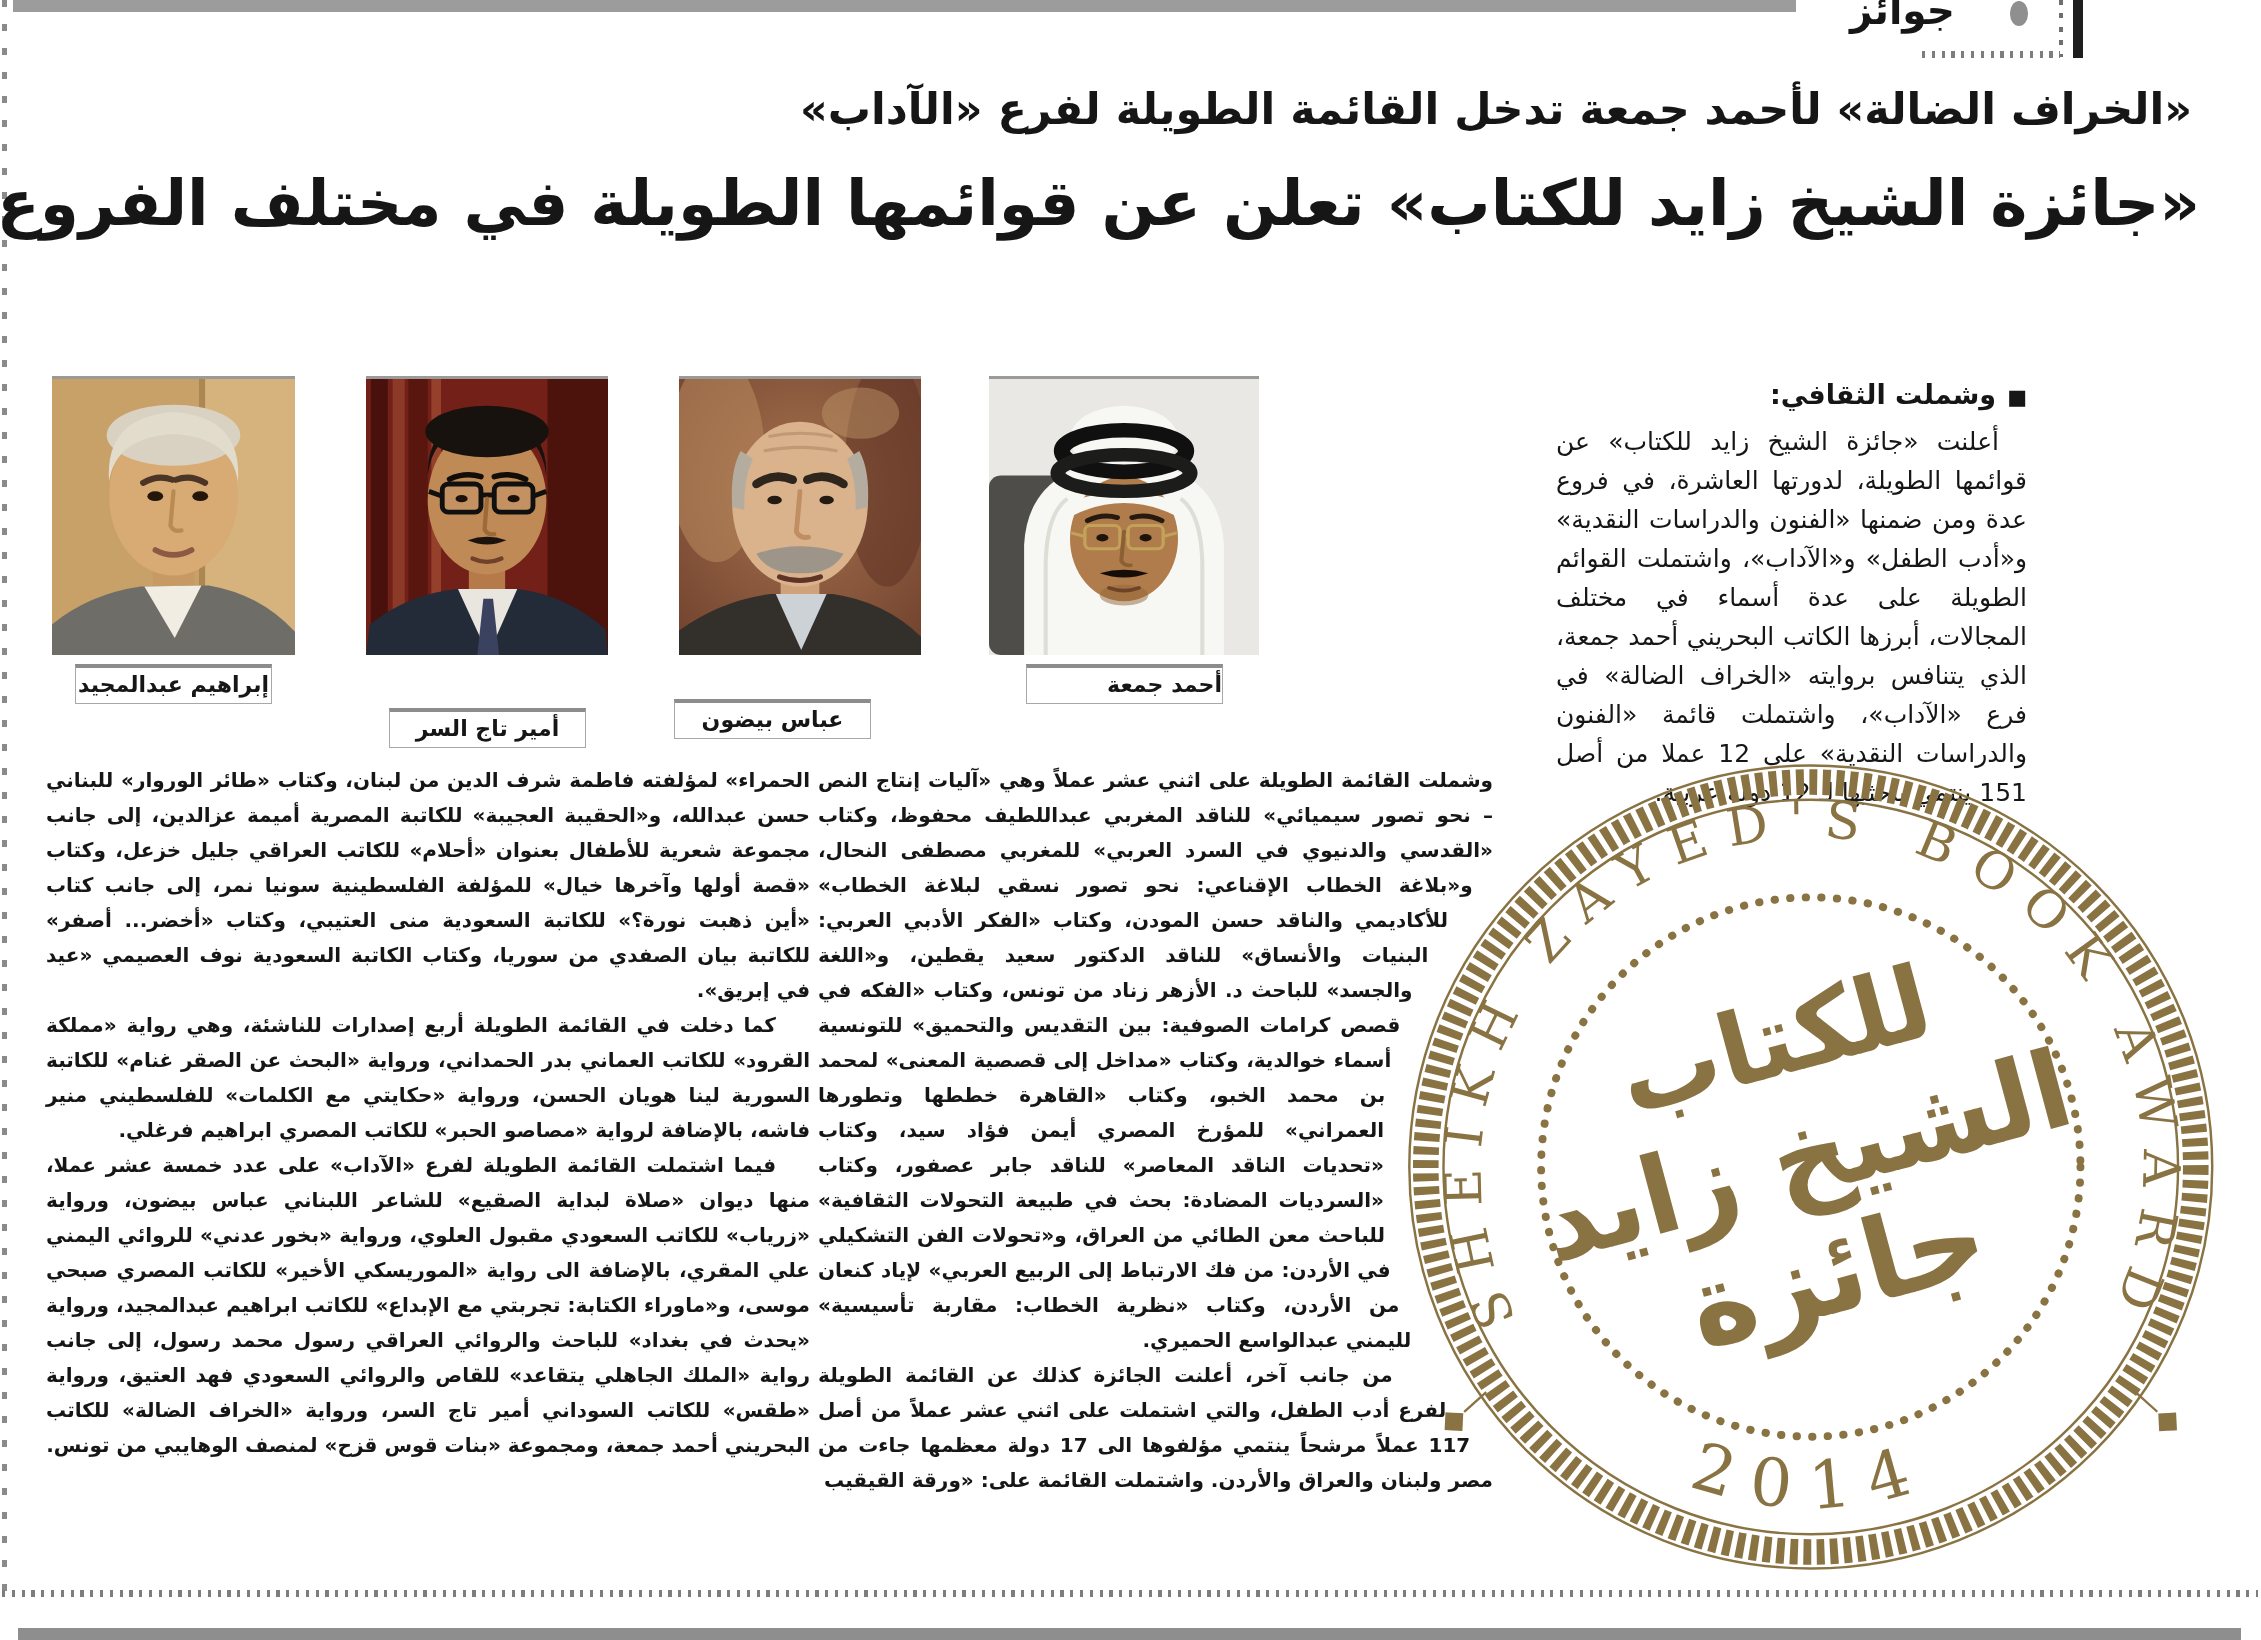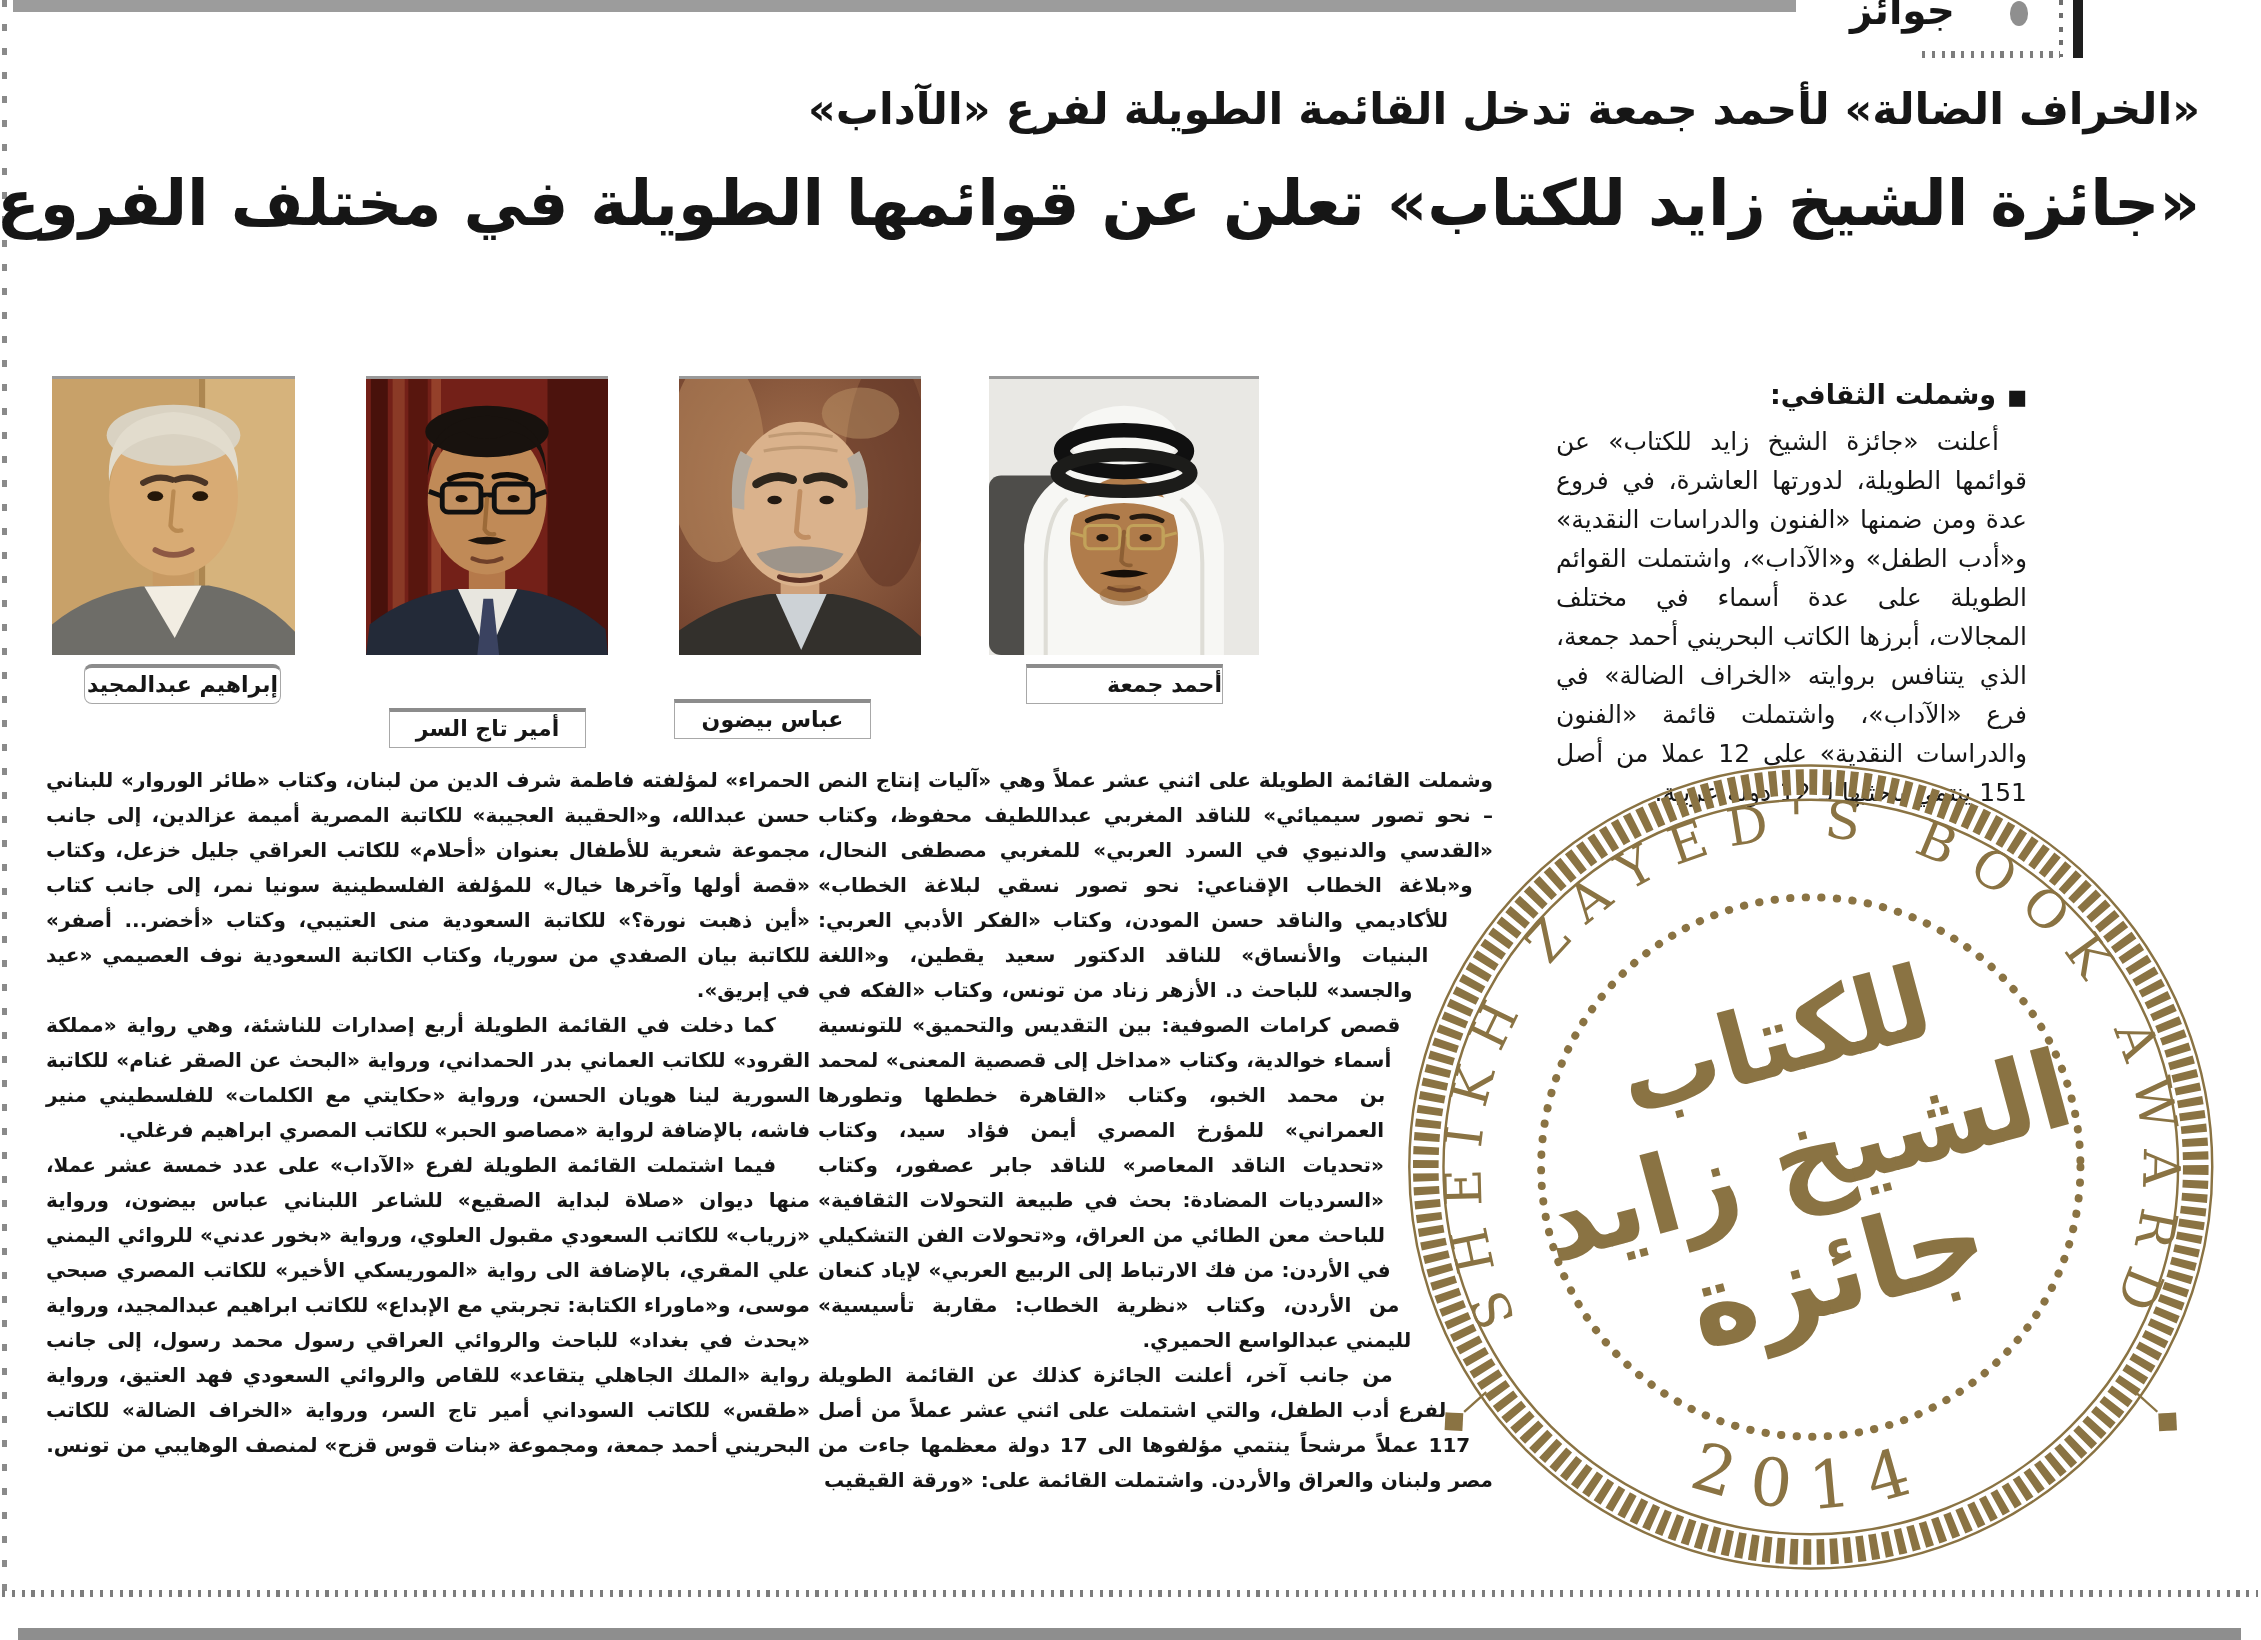--- a/index.html
+++ b/index.html
@@ -10,21 +10,21 @@
   .vdots{width:4.3px;background-image:repeating-linear-gradient(to bottom,#8a8a8a 0 6.7px,transparent 6.7px 24px);}
   .vdots-sm{width:3.7px;background-image:repeating-linear-gradient(to bottom,#6f6f6f 0 4.9px,transparent 4.9px 13.4px);}
   .hdots{height:7.3px;background-image:repeating-linear-gradient(to right,#7d7d7d 0 3.1px,transparent 3.1px 9.8px);}
   .graybar{background:#9c9c9c;}
   
   .section-tag-clip{left:1802px;top:0;width:201px;height:38px;overflow:hidden;text-align:center;}
   .section-tag-clip span{display:block;margin-top:-12.2px;font-size:39px;font-weight:bold;letter-spacing:0.6px;}
   .tag-dot{left:2010px;top:1.2px;width:18.3px;height:24.4px;border-radius:50%;background:#8f8f8f;}
   .tag-bar{left:2073px;top:0;width:10.4px;height:58px;background:#1e1e1e;}
   
-  .subheadline{right:61px;top:84px;font-size:43px;font-weight:bold;white-space:nowrap;letter-spacing:-0.6px;}
+  .subheadline{right:69px;top:84px;font-size:43px;font-weight:bold;white-space:nowrap;letter-spacing:-0.6px;}
   .headline{right:61px;top:158px;font-size:63px;font-weight:bold;white-space:nowrap;letter-spacing:-1.2px;line-height:1.45;}
   
   .photo{top:376px;border-top:3.7px solid #9a9a9a;height:276px;background:#ddd;}
   .photo svg{display:block;width:100%;height:100%;}
   .caption{top:664px;height:35px;border:1.2px solid #a8a8a8;border-top:4.3px solid #8c8c8c;
            background:#fff;font-size:22px;font-weight:bold;text-align:center;line-height:34px;}
   
   .byline{right:234px;top:379px;font-size:27px;font-weight:bold;}
   .byline .sq{font-size:21px;vertical-align:middle;padding-left:11px;}
   .intro{right:234px;top:422px;width:471px;font-size:25px;line-height:39px;text-align:justify;text-indent:28px;}
@@ -157,21 +157,21 @@
       <path d="M194 256 L206 256 M142 258 L122 252 M258 258 L278 252" stroke="#c2a25a" stroke-width="5"></path>
       <ellipse cx="168" cy="260" rx="9" ry="6" fill="#1d140c"></ellipse>
       <ellipse cx="232" cy="260" rx="9" ry="6" fill="#1d140c"></ellipse>
       <path d="M200 250 L196 298 q5 9 14 7" stroke="#8d5f34" stroke-width="6" fill="none" stroke-linecap="round"></path>
       <path d="M164 318 Q200 307 236 318 Q200 332 164 318 Z" fill="#150e08"></path>
       <ellipse cx="200" cy="354" rx="36" ry="17" fill="#936538" opacity="0.5"></ellipse>
       <path d="M178 342 q22 9 44 0" stroke="#6d4228" stroke-width="6" fill="none" stroke-linecap="round"></path>
     </svg>
   </div>
 
-  <div class="abs caption" style="left:84px;width:195px;border-radius:8px;">إبراهيم عبدالمجيد</div>
+  <div class="abs caption" style="left:75px;width:195px;">إبراهيم عبدالمجيد</div>
   <div class="abs caption" style="left:389px;width:195px;margin-top:44px;">أمير تاج السر</div>
   <div class="abs caption" style="left:674px;width:195px;margin-top:35px;">عباس بيضون</div>
   <div class="abs caption" style="left:1026px;width:195px;text-align:right;">أحمد جمعة</div>
 
   <div class="abs byline">
     <span class="sq">■</span><span>وشملت الثقافي:</span>
   </div>
   <div class="abs intro">أعلنت «جائزة الشيخ زايد للكتاب» عن قوائمها الطويلة، لدورتها العاشرة، في فروع عدة ومن ضمنها «الفنون والدراسات النقدية» و«أدب الطفل» و«الآداب»، واشتملت القوائم الطويلة على عدة أسماء في مختلف المجالات، أبرزها الكاتب البحريني أحمد جمعة، الذي يتنافس بروايته «الخراف الضالة» في فرع «الآداب»، واشتملت قائمة «الفنون والدراسات النقدية» على 12 عملا من أصل 151 ينتمي باحثيها لـ 12 دولة عربية.</div>
 
   <svg class="abs seal" viewBox="0 0 1344 1336">

